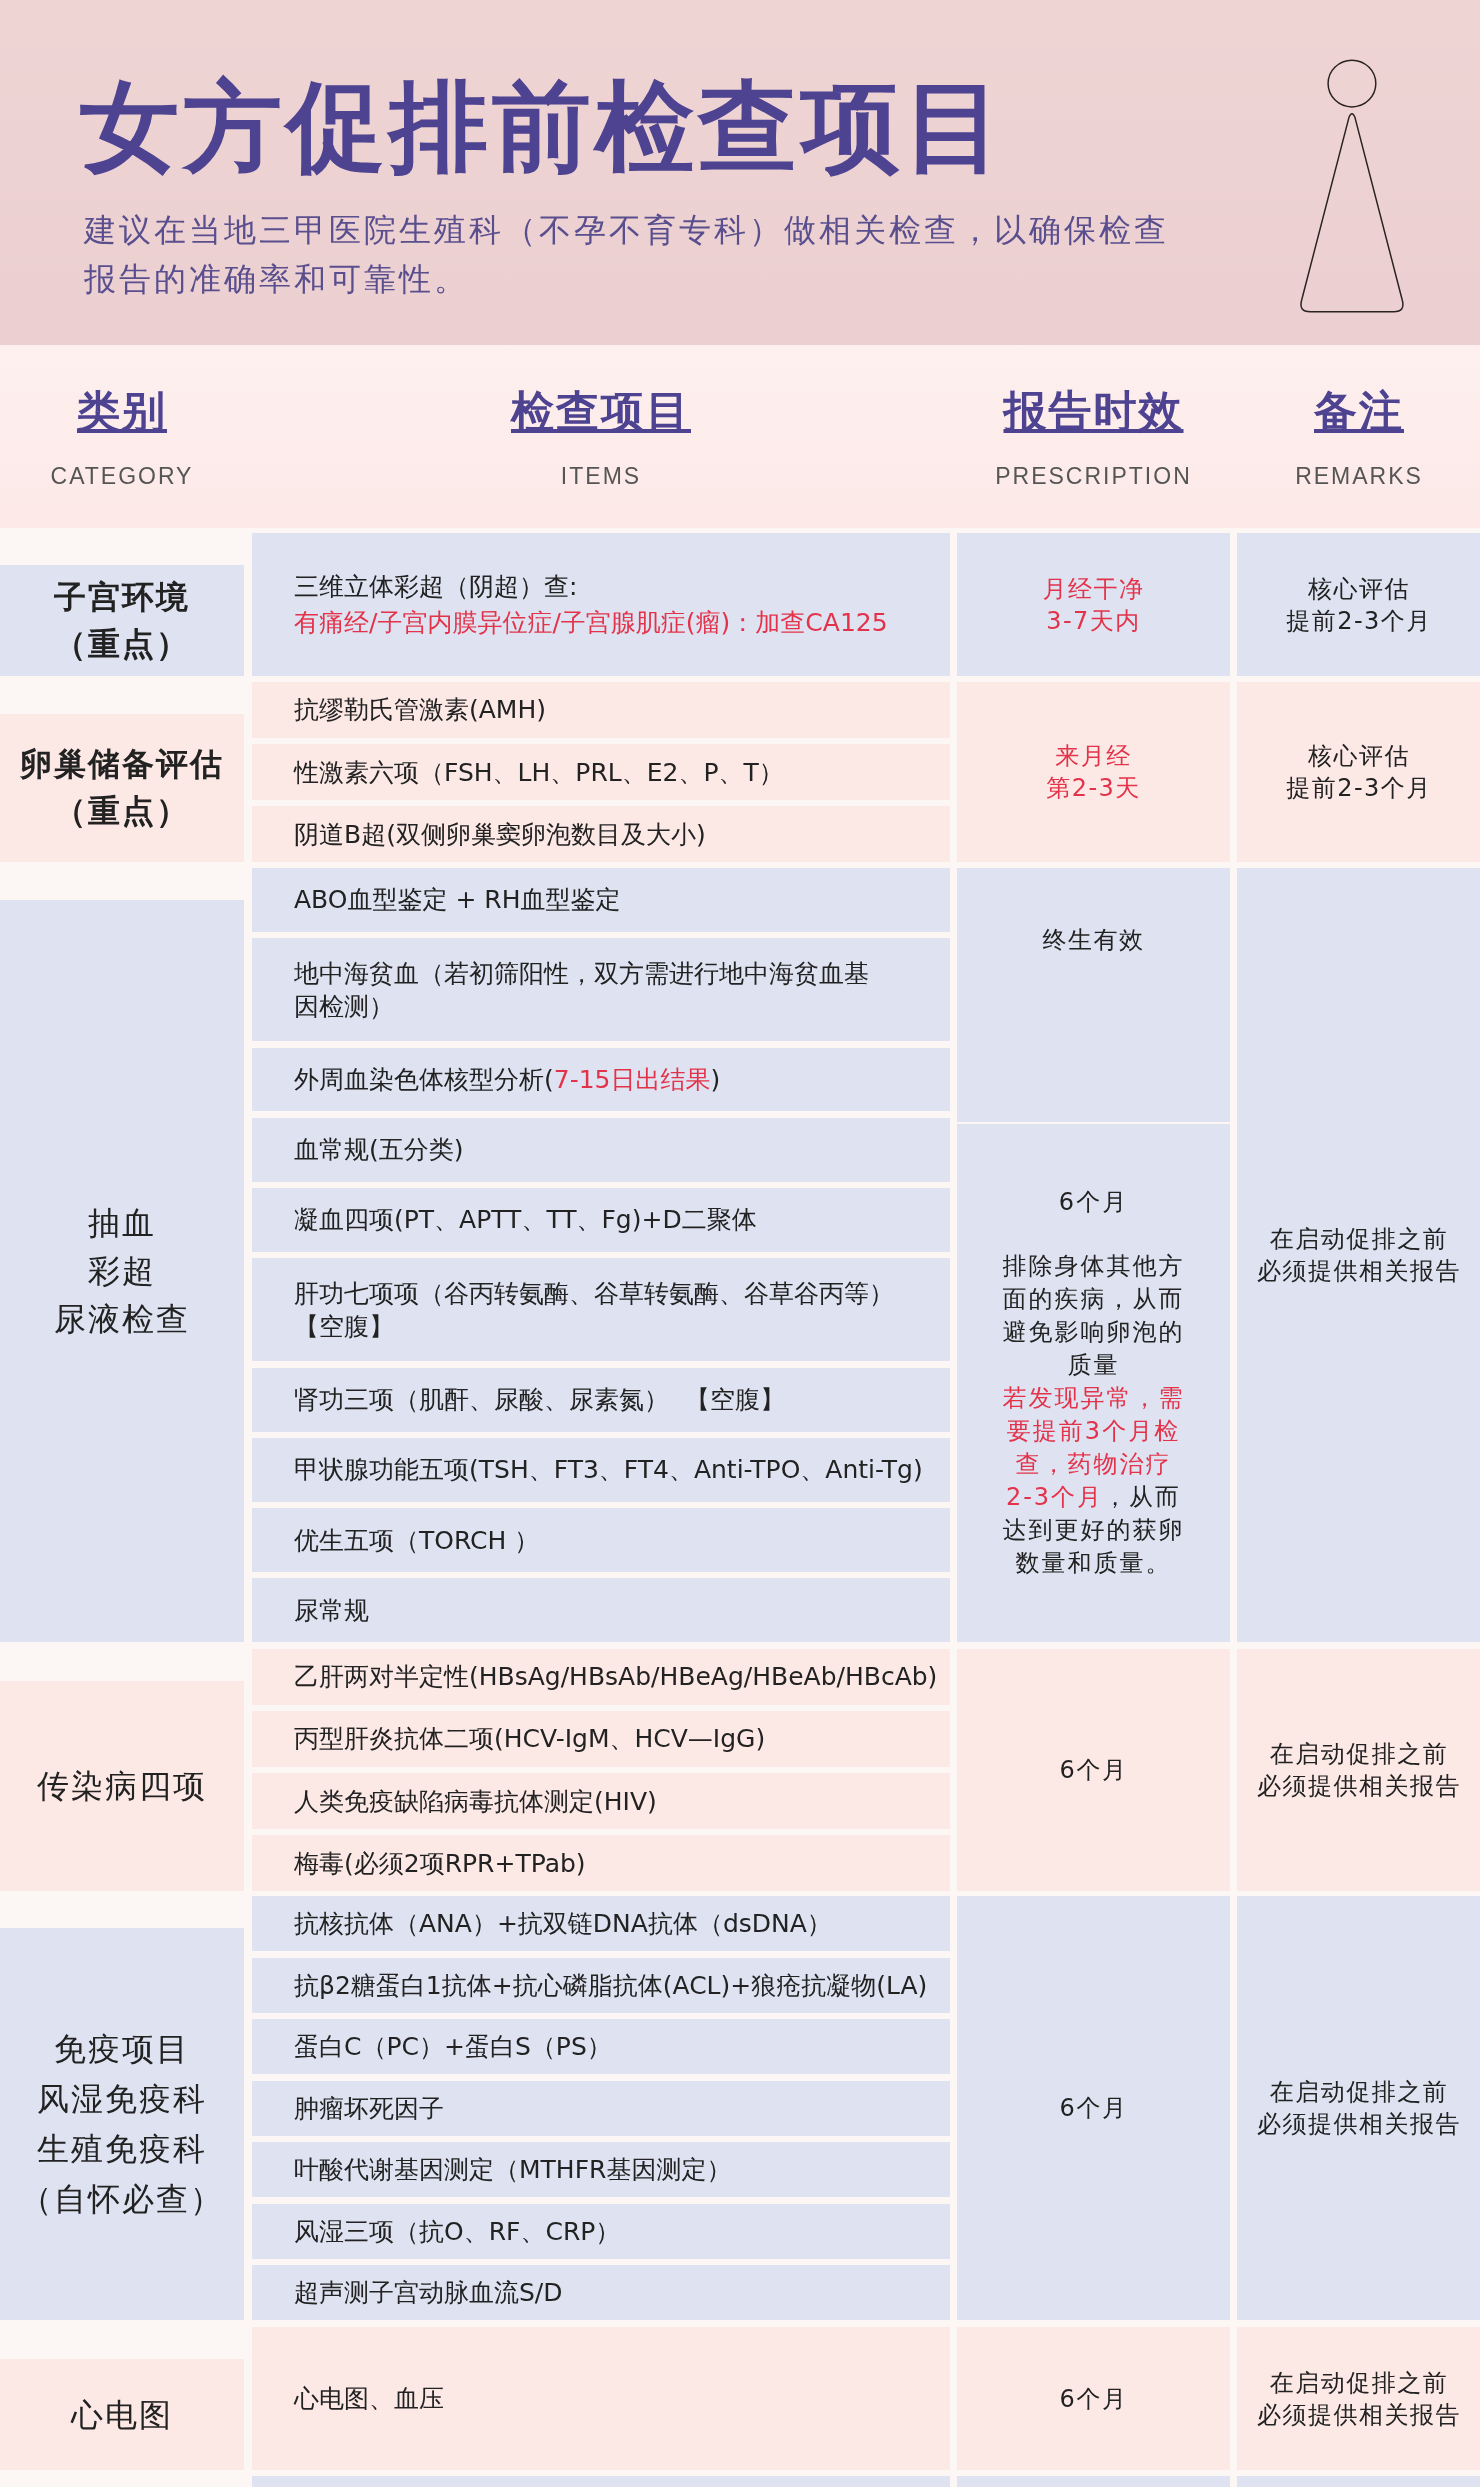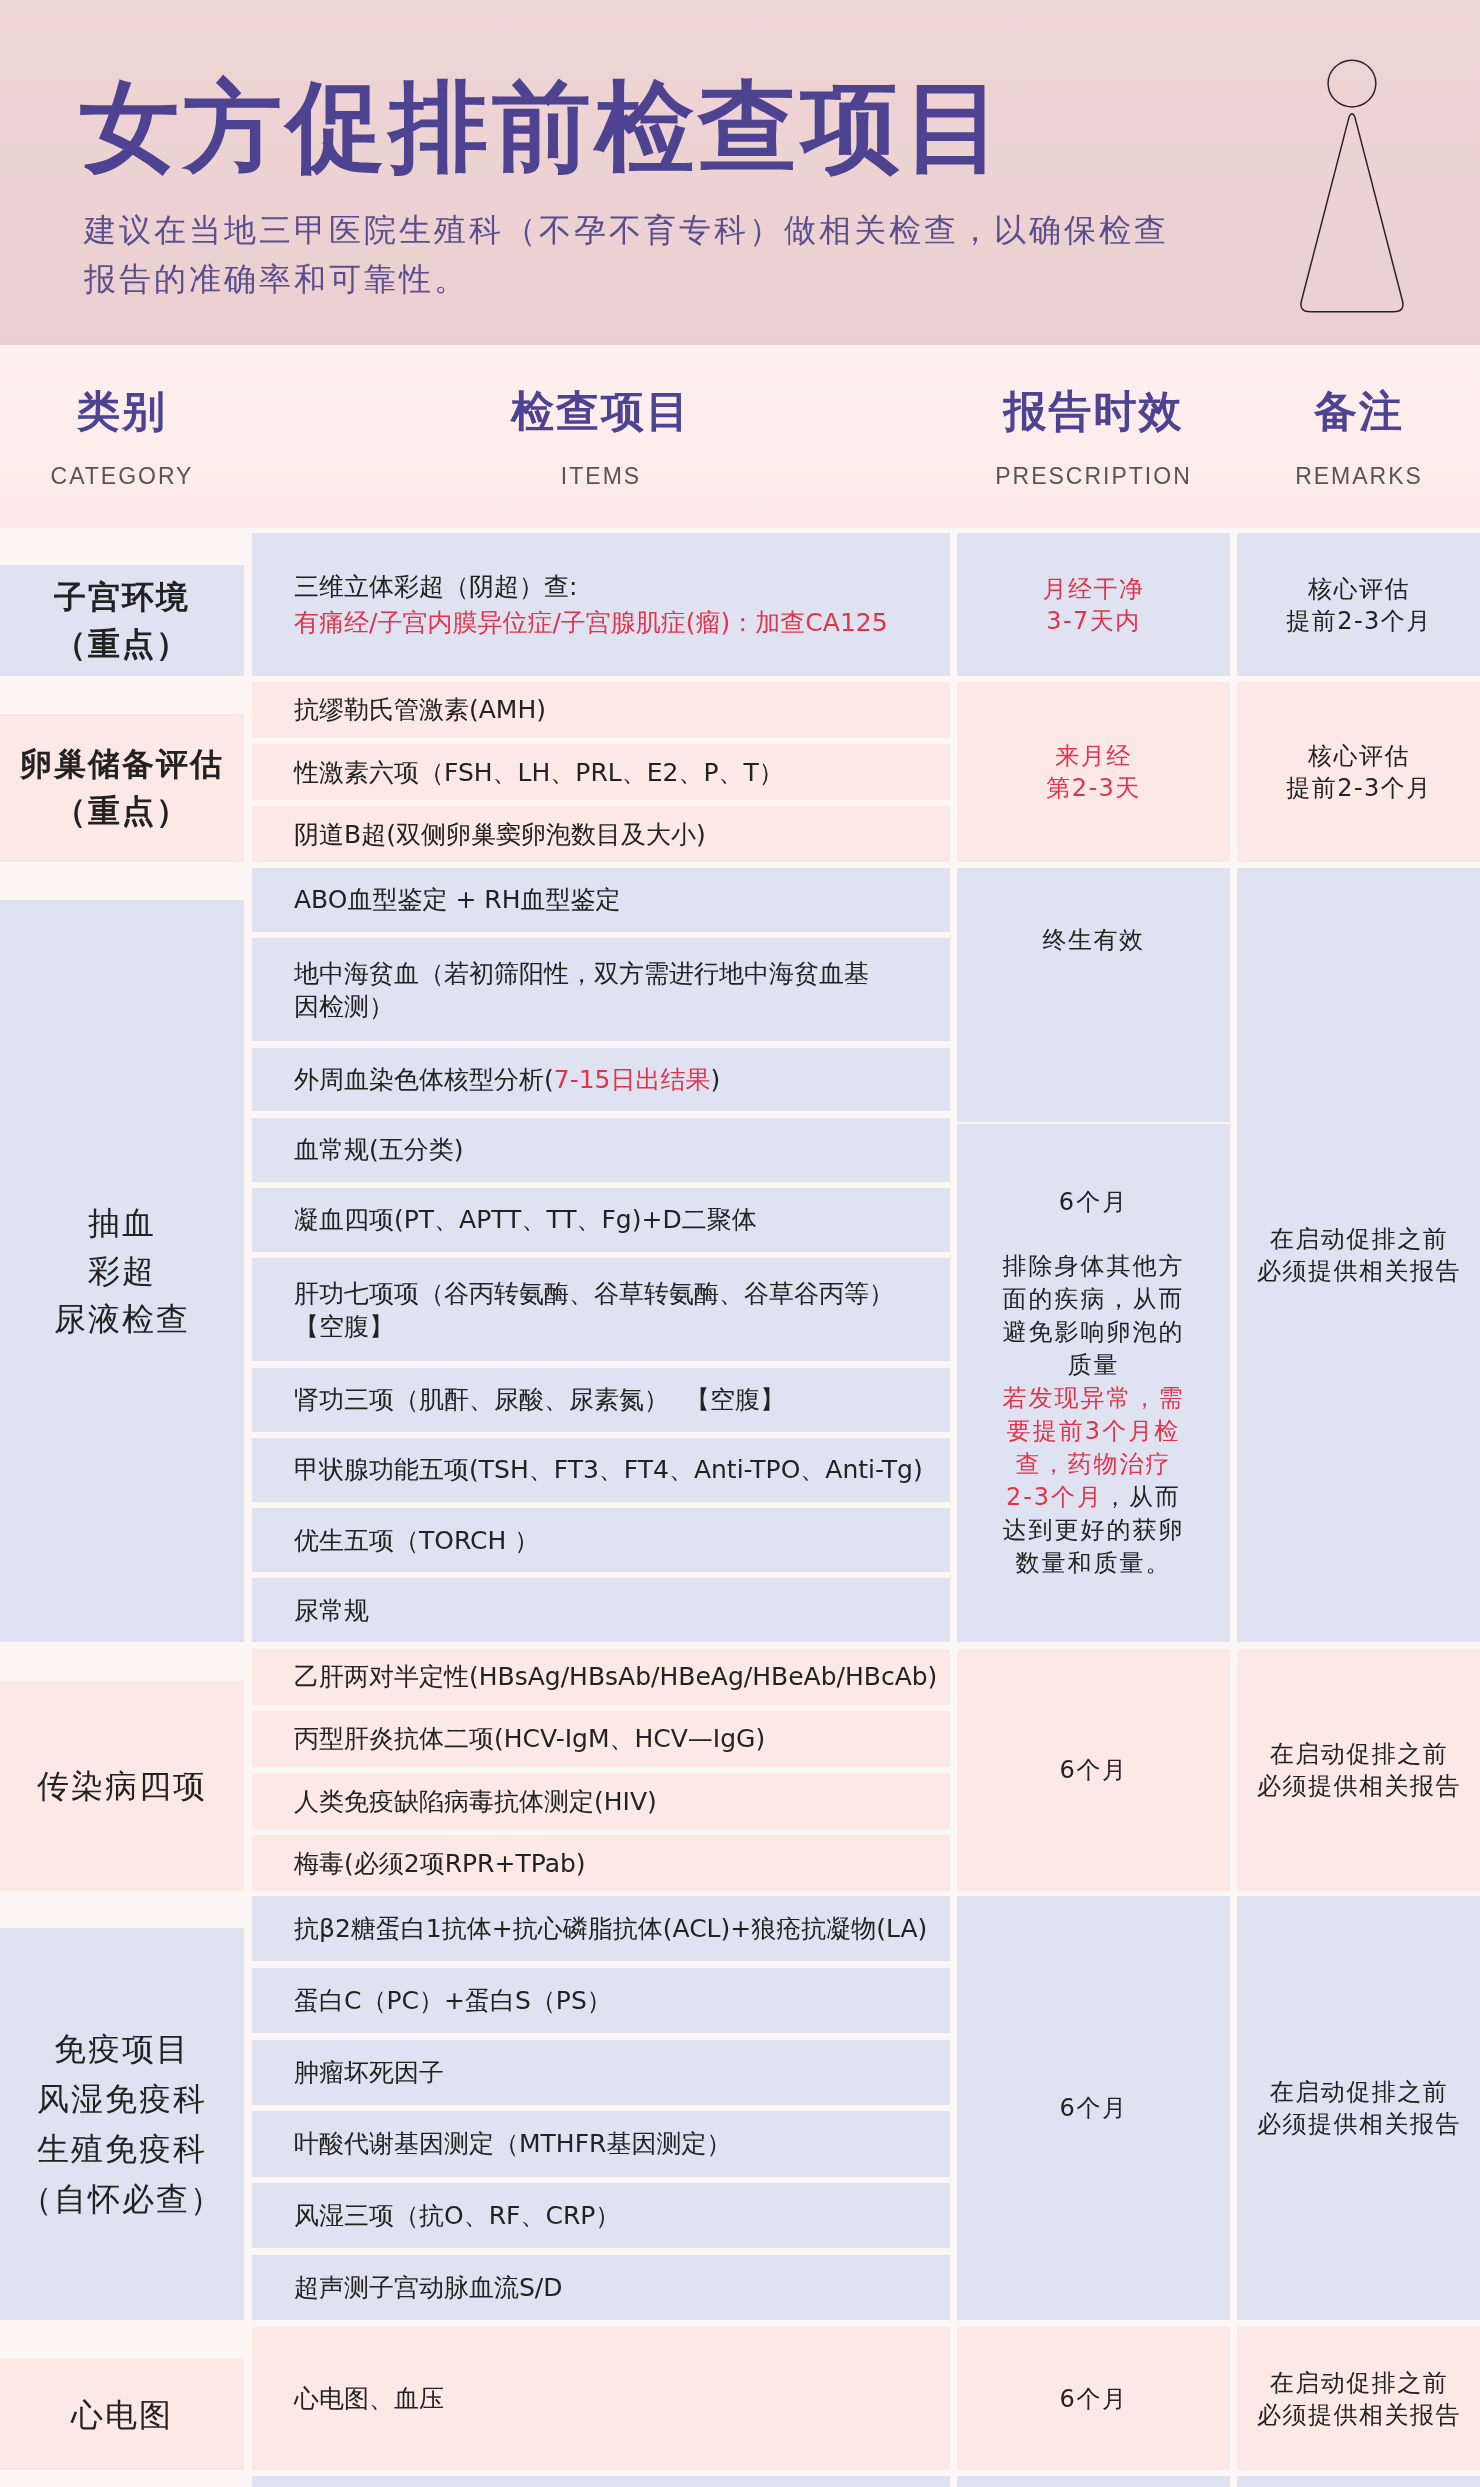--- a/index.html
+++ b/index.html
@@ -32,20 +32,21 @@
   
   .col-heads {
     position: absolute; left: 0; top: 345px; width: 1480px; height: 183px;
     background: linear-gradient(180deg, #fdf0ee 0%, #fce9e8 100%);
   }
   .col-head { position: absolute; top: 0; height: 183px; text-align: center; }
   .col-zh {
     position: absolute; left: 0; right: 0; top: 41px; height: 50px;
     font-size: 43px; line-height: 50px; font-weight: bold; letter-spacing: 2px;
     color: var(--title, #4a3f87);
+    text-decoration: underline;
   }
   .col-en {
     position: absolute; left: 0; right: 0; top: 117px; height: 28px;
     font-family: "Liberation Sans", sans-serif;
     font-size: 23px; line-height: 28px; letter-spacing: 2px; color: #555;
   }
 
   
   .sec { position: absolute; left: 0; width: 1480px; }
   .cell {
@@ -288,20 +289,23 @@
     <div class="cell c-cat">
       <div class="cat-text" style="line-height:50px">
         <span class="ln">免疫项目</span>
         <span class="ln">风湿免疫科</span>
         <span class="ln">生殖免疫科</span>
         <span class="ln">（自怀必查）</span>
       </div>
     </div>
     <div class="c-items">
       <div class="item">
+          <span class="ln">抗核抗体（ANA）+抗双链DNA抗体（dsDNA）</span>
+        </div>
+      <div class="item">
           <span class="ln">抗β2糖蛋白1抗体+抗心磷脂抗体(ACL)+狼疮抗凝物(LA)</span>
         </div>
       <div class="item">
           <span class="ln">蛋白C（PC）+蛋白S（PS）</span>
         </div>
       <div class="item">
           <span class="ln">肿瘤坏死因子</span>
         </div>
       <div class="item">
           <span class="ln">叶酸代谢基因测定（MTHFR基因测定）</span>

